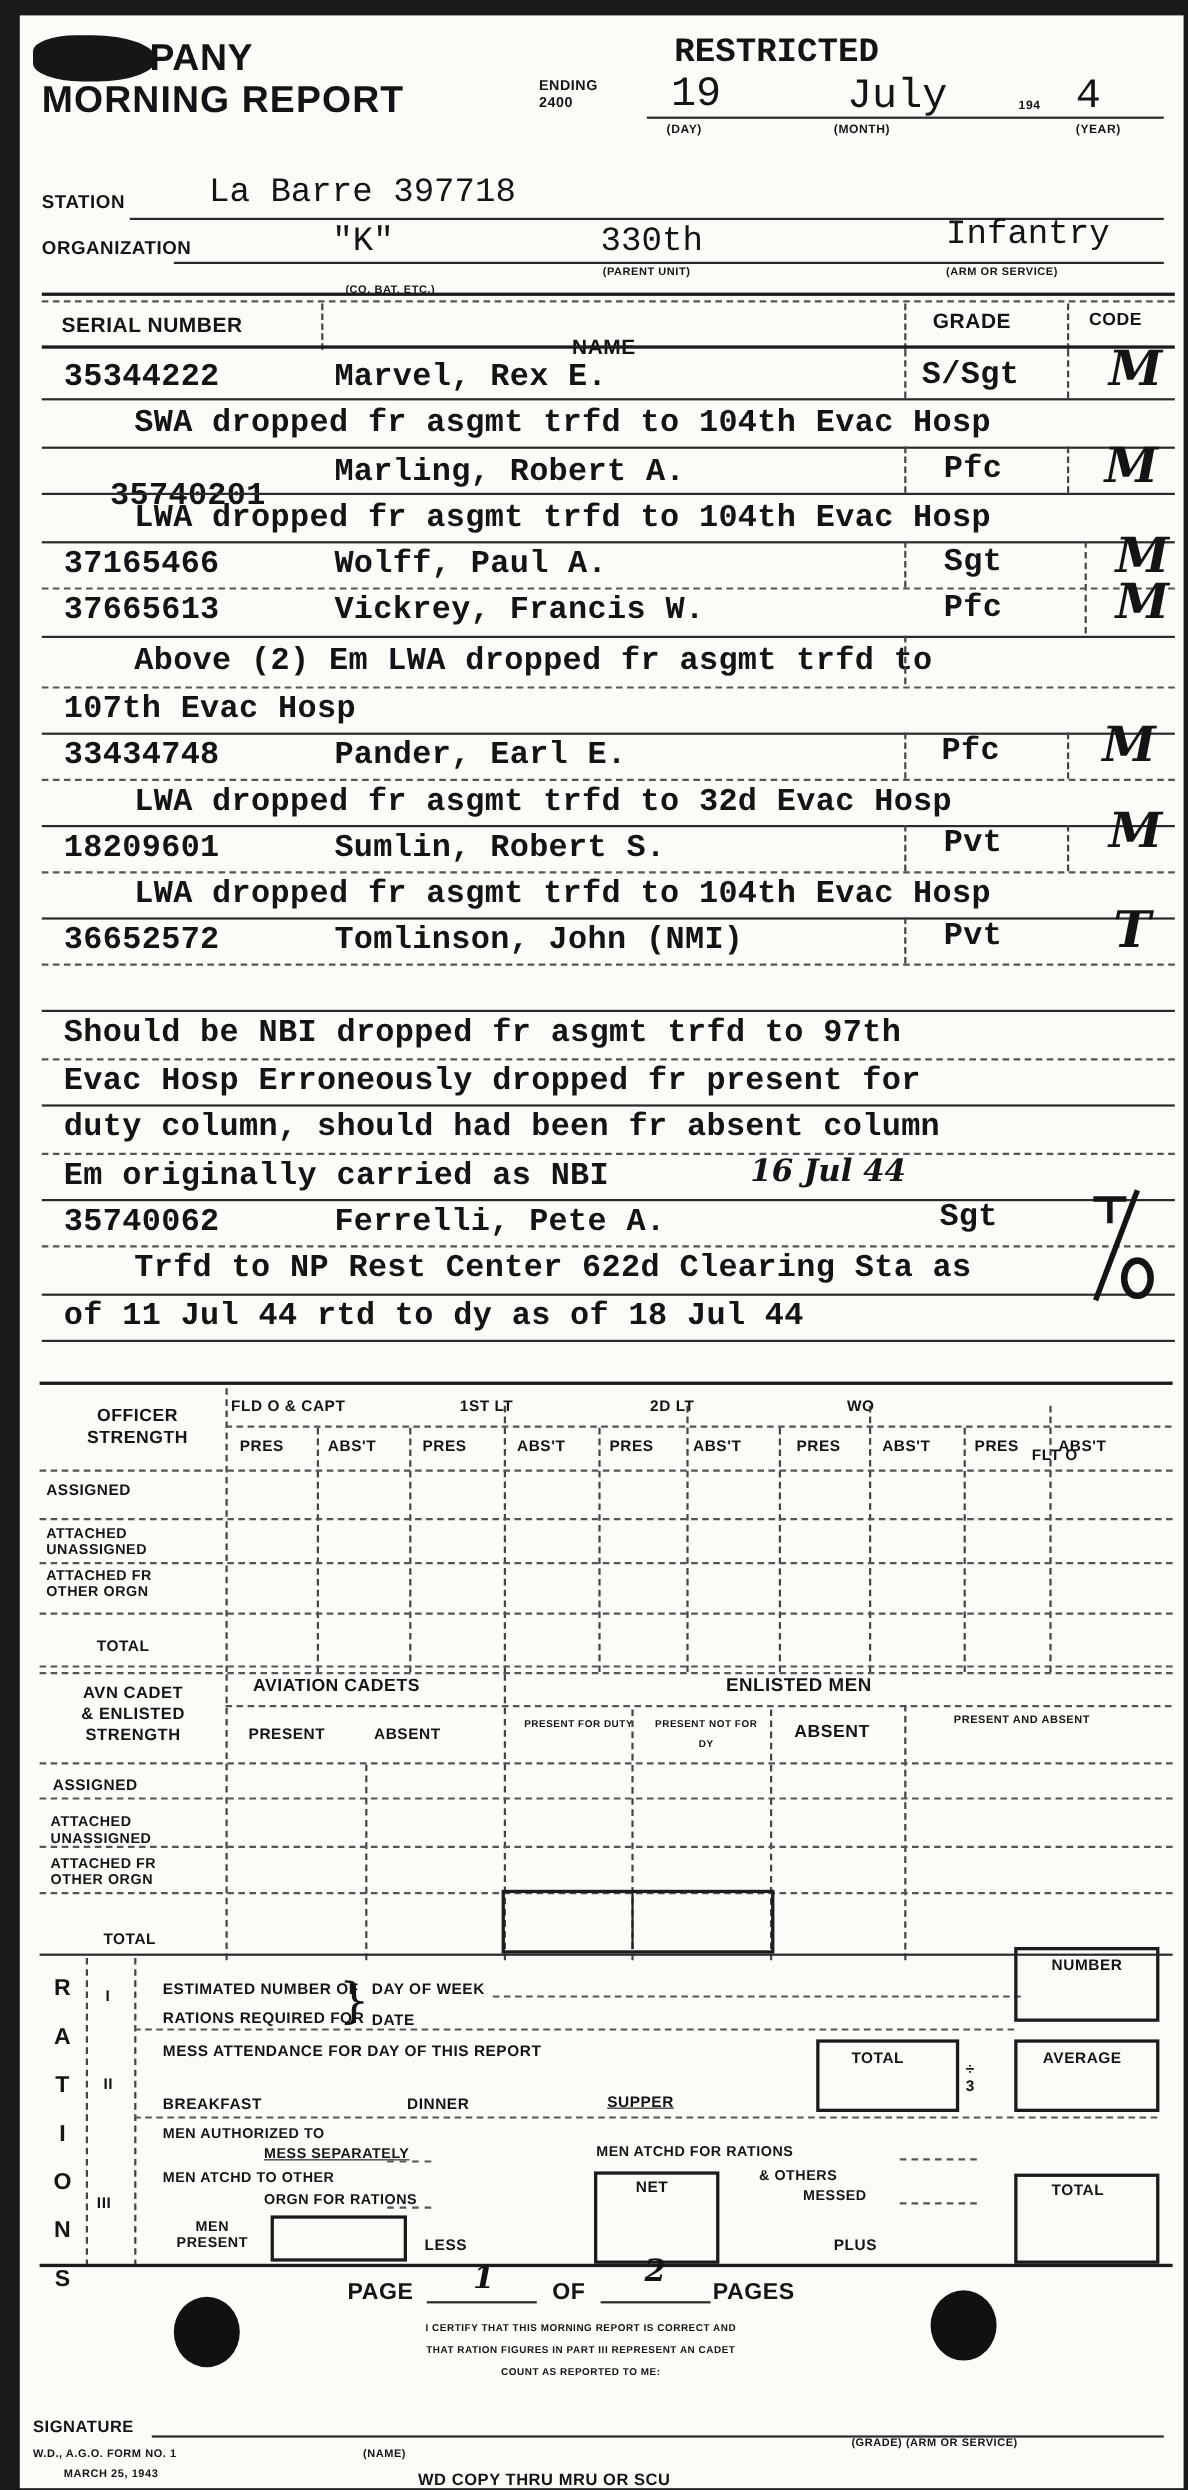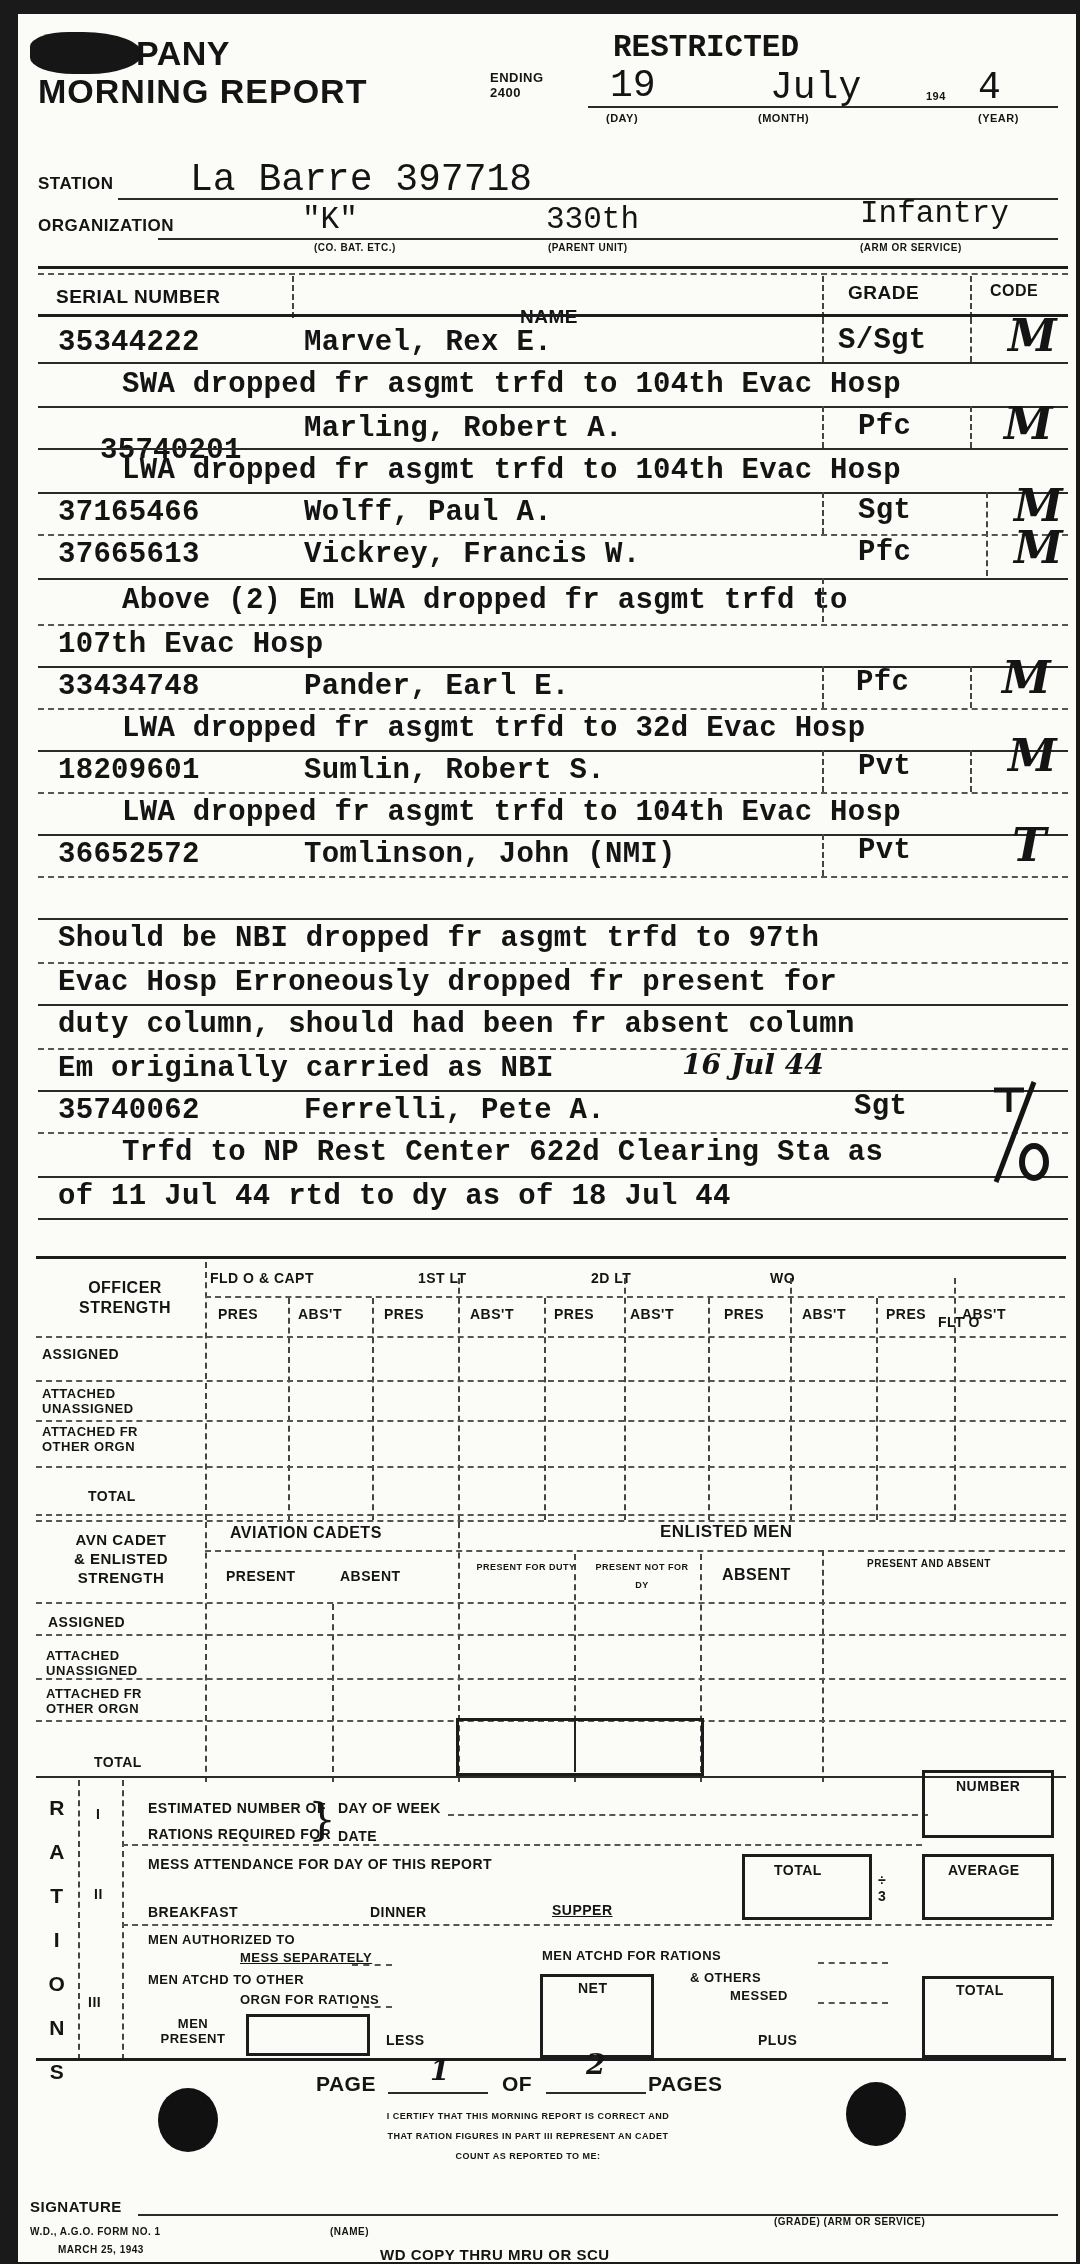--- a/index.html
+++ b/index.html
@@ -40,26 +40,26 @@
   <div class="abs type" style="left:592px;top:50px;font-size:38px;font-weight:normal;">19</div>
   <div class="abs form tiny" style="left:588px;top:98px;">(DAY)</div>
   <div class="abs type" style="left:752px;top:52px;font-size:38px;font-weight:normal;">July</div>
   <div class="abs form tiny" style="left:740px;top:98px;">(MONTH)</div>
   <div class="abs form tiny" style="left:908px;top:76px;">194</div>
   <div class="abs type" style="left:960px;top:52px;font-size:38px;font-weight:normal;">4</div>
   <div class="abs form tiny" style="left:960px;top:98px;">(YEAR)</div>
 
   <div class="abs form" style="left:20px;top:160px;font-size:17px;">STATION</div>
   <div class="thin" style="left:100px;top:184px;width:940px;"></div>
-  <div class="abs type" style="left:172px;top:144px;font-size:38px;font-weight:normal;font-family:Liberation Mono, monospace;">La Barre 397718</div>
+  <div class="abs type" style="left:172px;top:144px;font-size:31px;font-weight:normal;font-family:Liberation Mono, monospace;">La Barre 397718</div>
 
   <div class="abs form" style="left:20px;top:202px;font-size:17px;">ORGANIZATION</div>
   <div class="thin" style="left:140px;top:224px;width:900px;"></div>
   <div class="abs type" style="left:284px;top:188px;font-size:31px;font-weight:normal;">"K"</div>
-  <div class="abs form tiny" style="left:248px;top:228px;font-size:10px;padding-left:48px;">(CO. BAT. ETC.)</div>
+  <div class="abs form tiny" style="left:248px;top:244px;font-size:10px;padding-left:48px;">(CO. BAT. ETC.)</div>
   <div class="abs type" style="left:528px;top:188px;font-size:31px;font-weight:normal;">330th</div>
   <div class="abs form tiny" style="left:530px;top:228px;font-size:10px;">(PARENT UNIT)</div>
   <div class="abs type" style="left:842px;top:182px;font-size:31px;font-weight:normal;">Infantry</div>
   <div class="abs form tiny" style="left:842px;top:228px;font-size:10px;">(ARM OR SERVICE)</div>
 
   <div class="line" style="left:20px;top:252px;width:1030px;"></div>
   <div class="dash" style="left:20px;top:259px;width:1030px;"></div>
   <div class="abs form hdr" style="left:38px;top:272px;font-size:19px;">SERIAL NUMBER</div>
   <div class="abs form hdr" style="left:502px;top:272px;font-size:19px;margin-top:20px;">NAME</div>
   <div class="abs form hdr" style="left:830px;top:268px;font-size:19px;">GRADE</div>

